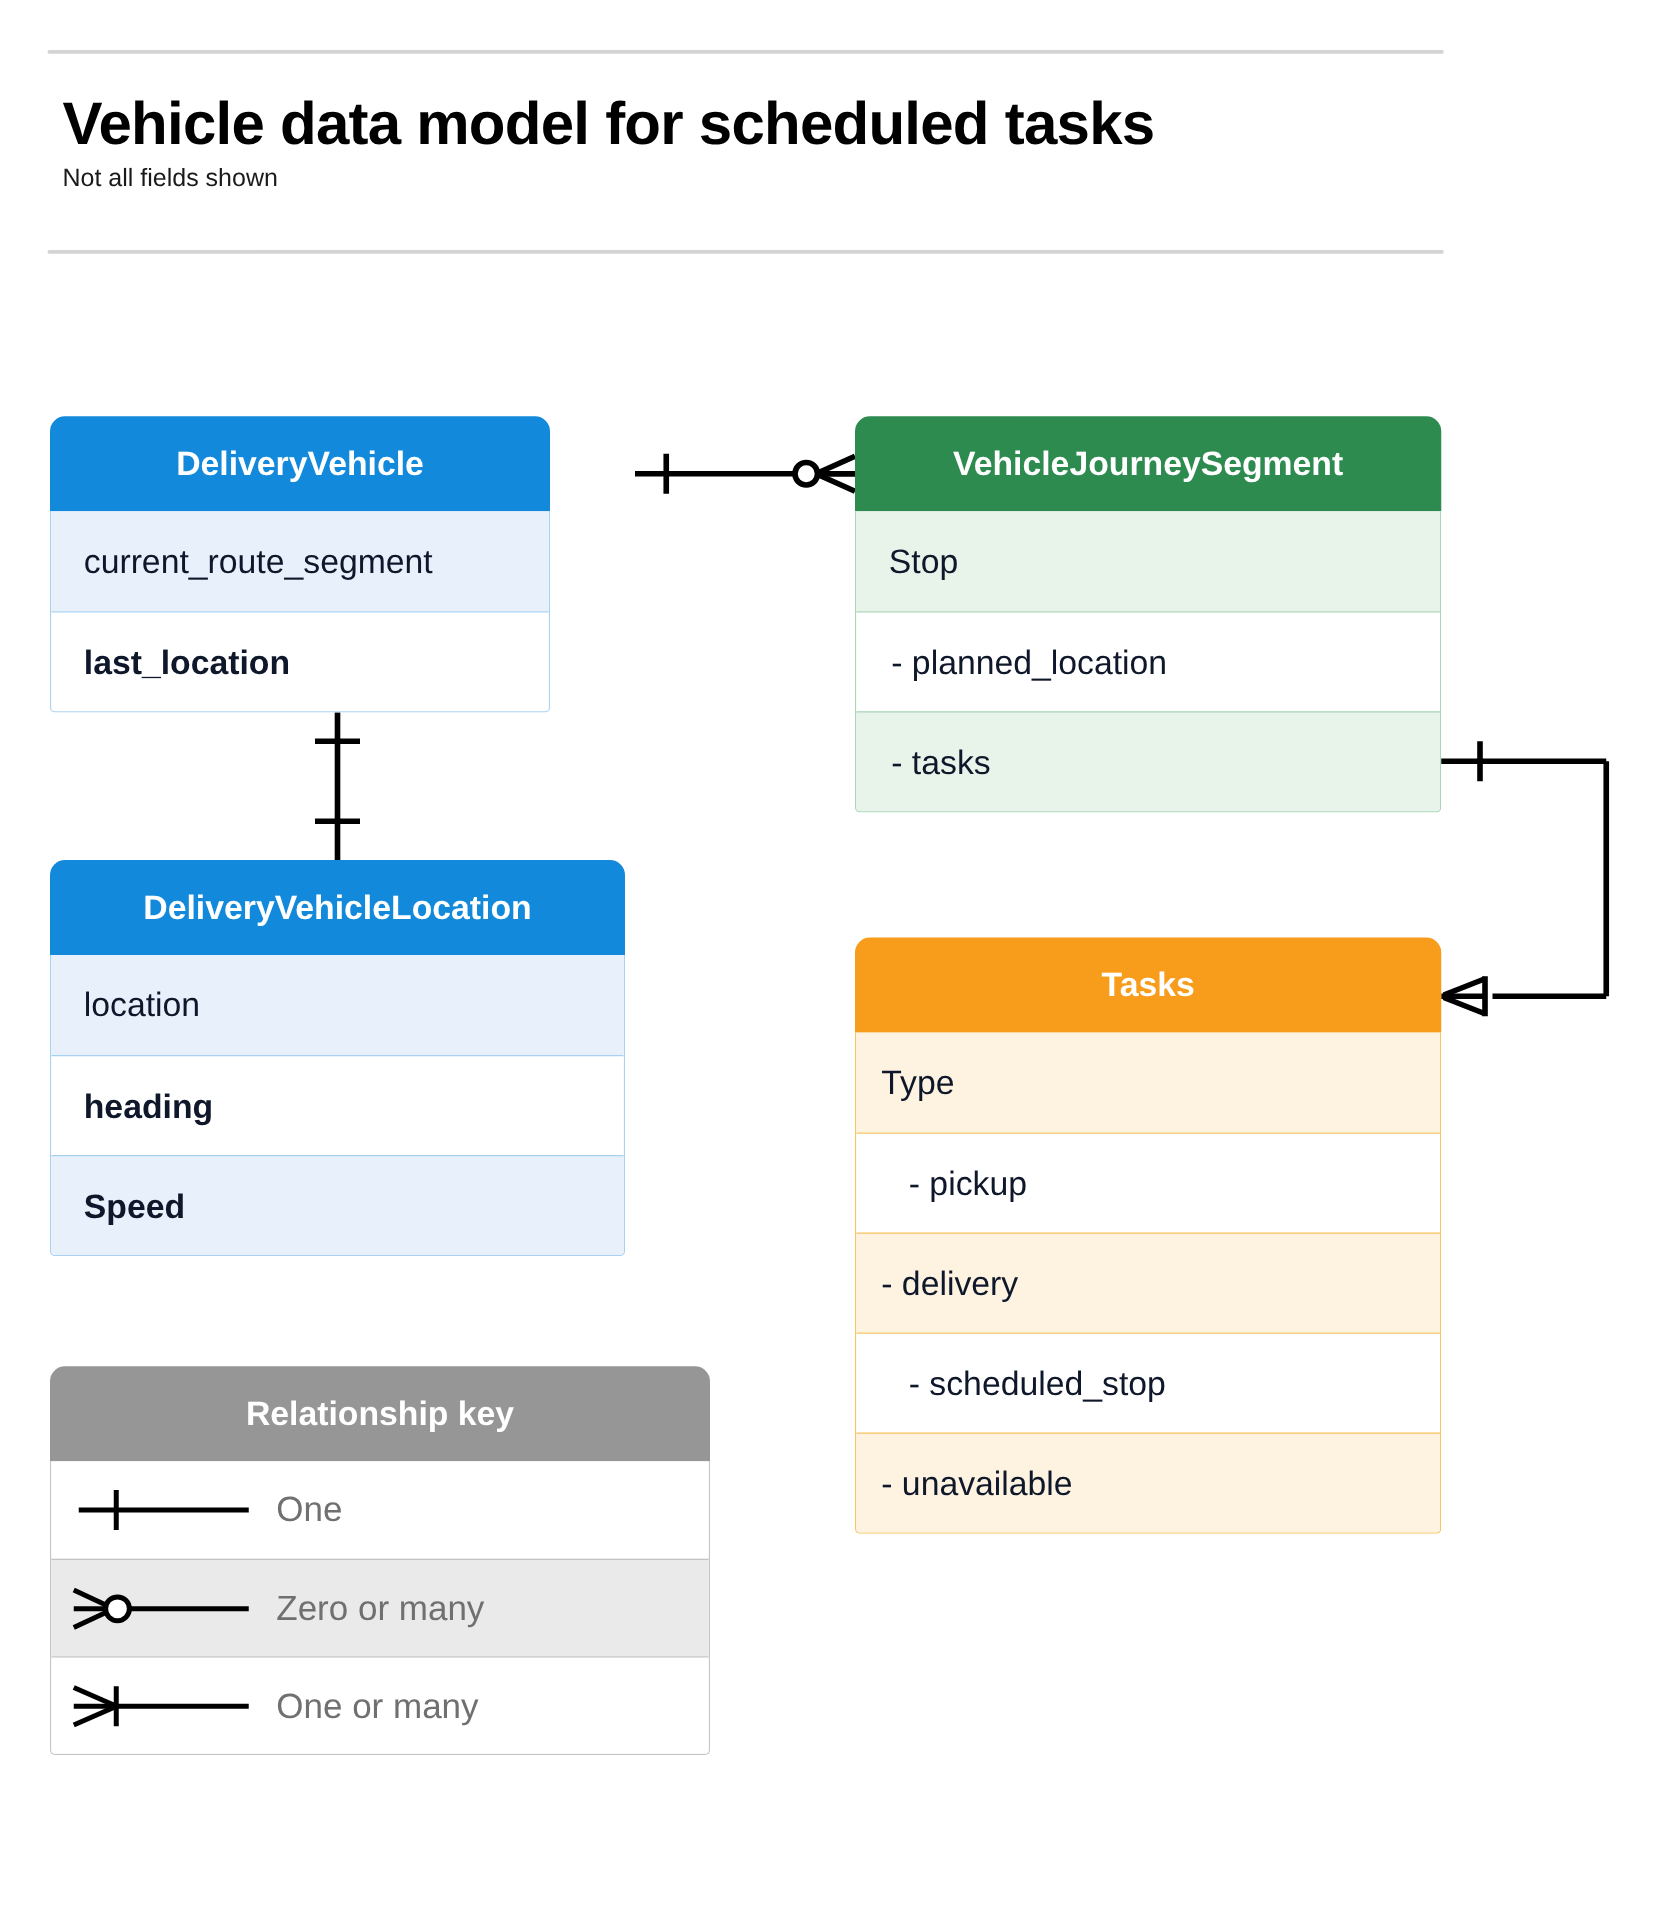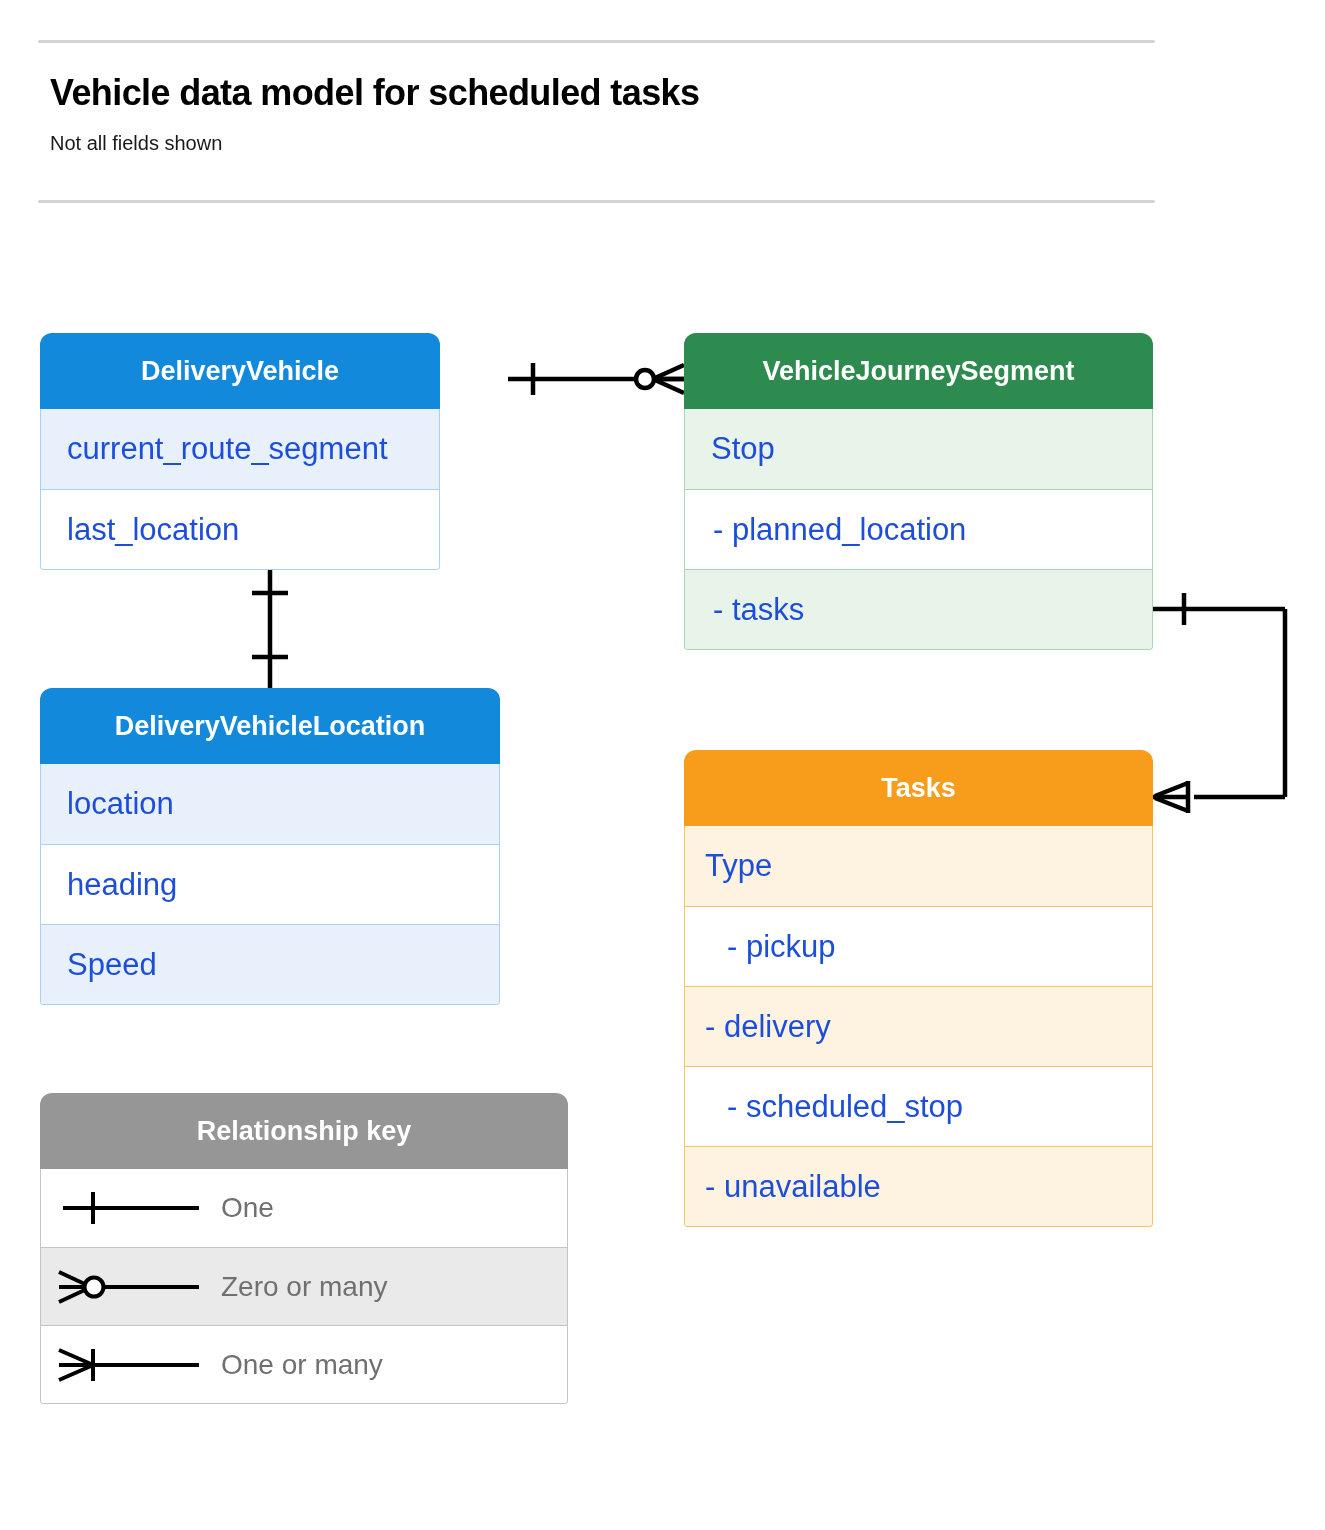--- a/index.html
+++ b/index.html
@@ -24,21 +24,21 @@
     background: #d4d4d4;
     border-radius: 2px;
   }
   .rule-top { top: 40px; }
   .rule-bottom { top: 200px; }
 
   .page-title {
     position: absolute;
     left: 50px;
     top: 72px;
-    font-size: 36px;
+    font-size: 48px;
     font-weight: 700;
     color: #000000;
     letter-spacing: -0.6px;
     white-space: nowrap;
   }
   .page-subtitle {
     position: absolute;
     left: 50px;
     top: 132px;
     font-size: 20px;
@@ -69,34 +69,34 @@
     box-sizing: border-box;
     border-style: solid;
     border-width: 0 1.5px 1.5px 1.5px;
     border-radius: 0 0 4px 4px;
     overflow: hidden;
   }
   .entity-row {
     box-sizing: border-box;
     height: 80px;
     line-height: 80px;
-    font-size: 31px;
-    color: #1d4ed8;
+    font-size: 27px;
+    color: #0f172a;
     padding-left: 26px;
     white-space: nowrap;
     overflow: hidden;
   }
   .entity-row + .entity-row { border-top-style: solid; border-top-width: 1.5px; }
   .entity-row.indent { padding-left: 42px; }
   .entity-row.indent-sm { padding-left: 28px; }
 
   
   .theme-blue .entity-header { background: #1289db; }
   .theme-blue .entity-rows   { border-color: #a8d2f2; }
-  .theme-blue .entity-row + .entity-row { border-top-color: #a8d2f2; }
+  .theme-blue .entity-row + .entity-row { border-top-color: #a8d2f2; font-weight: bold; }
   .theme-blue .r-alt { background: #e8f1fb; }
   .theme-blue .r-plain { background: #ffffff; }
 
   
   .theme-green .entity-header { background: #2e8b4f; }
   .theme-green .entity-rows   { border-color: #a9d6b6; }
   .theme-green .entity-row + .entity-row { border-top-color: #a9d6b6; }
   .theme-green .r-alt { background: #e8f3ea; }
   .theme-green .r-plain { background: #ffffff; }
 

